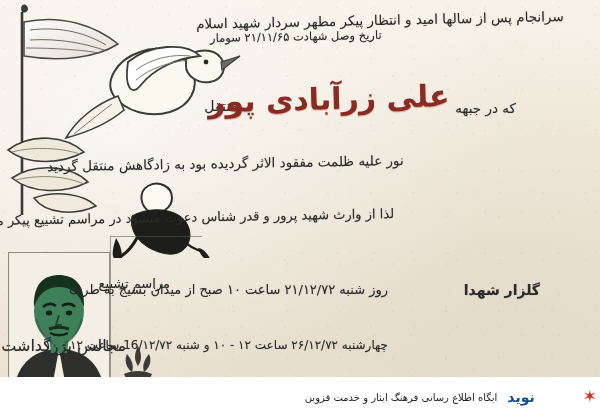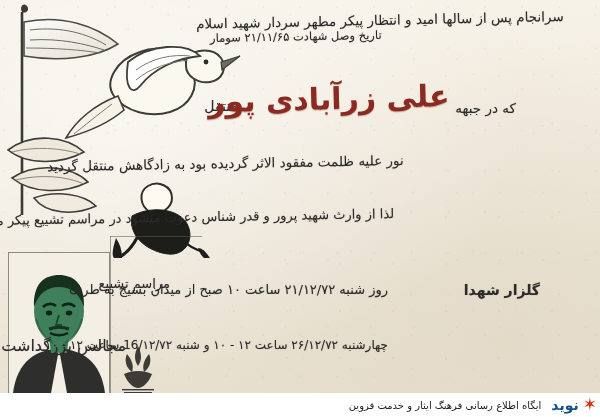--- a/index.html
+++ b/index.html
@@ -119,36 +119,37 @@
   #stamp{
     position:absolute;
     left:118px;top:344px;
     width:40px;height:50px;
     opacity:.85;
   }
   
   #botbar{
     position:absolute;
     left:0;right:0;bottom:0;
-    height:24px;
+    height:40px;
     background:#ffffff;
     display:flex;align-items:center;
   }
   #bot-left{
     flex:1;
     direction:rtl;
     font-size:10px;
     color:#1b1b1b;
     padding-right:10px;
     text-align:right;
     font-family:"DejaVu Sans", sans-serif;
   }
   #logo{
     display:flex;align-items:center;
     padding-right:4px;
+    gap:44px;
   }
   #logo .mark{
     font-size:17px;color:#d4301a;font-weight:bold;
     line-height:1;letter-spacing:-1px;
     transform:translateY(-1px);
   }
   #logo .word{
     font-size:14px;color:#134f8f;font-weight:bold;
     margin-right:4px;direction:rtl;
   }

